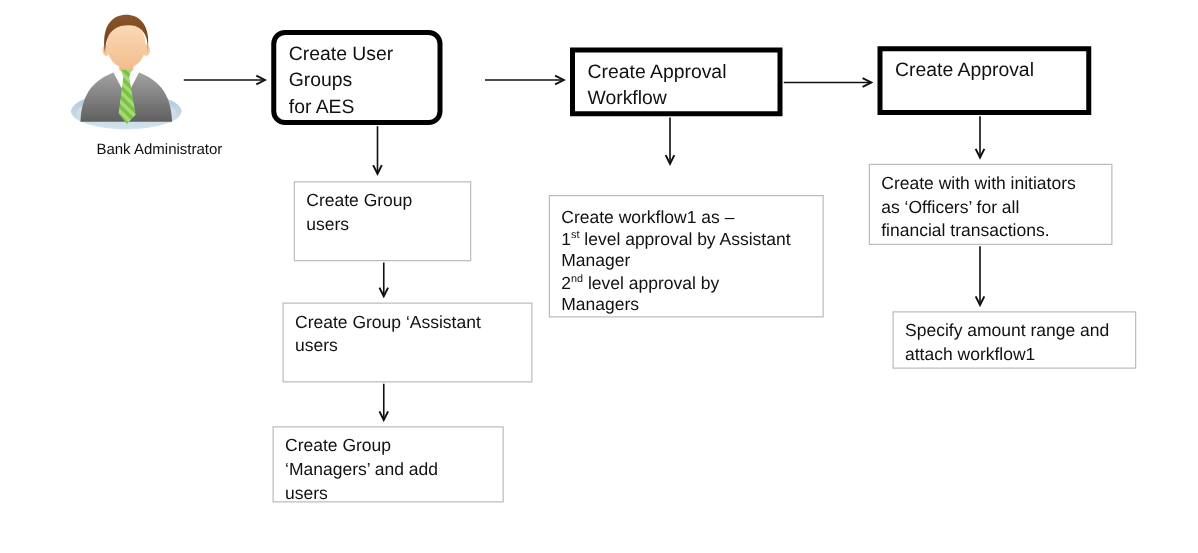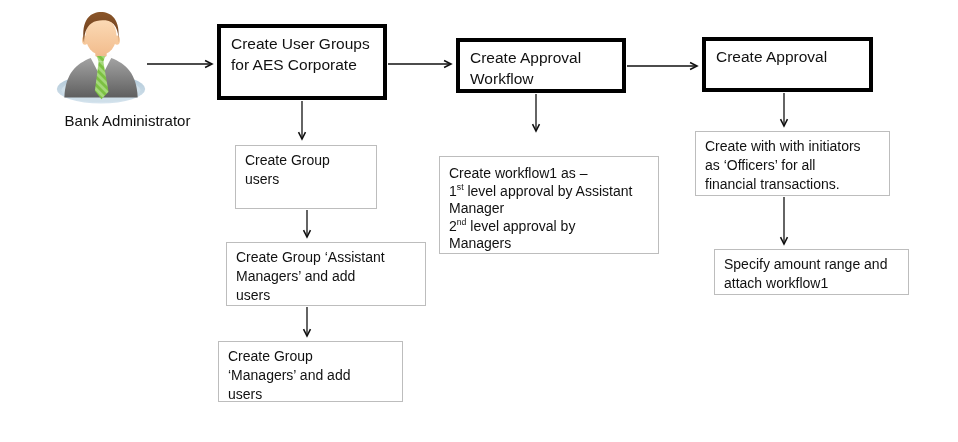--- a/index.html
+++ b/index.html
@@ -23,21 +23,21 @@
   .mb {
     position: absolute;
     box-sizing: border-box;
     border: 4px solid #000000;
     background: #ffffff;
     font-size: 15.5px;
     line-height: 21px;
     padding: 5px 10px;
     overflow: hidden;
   }
-  #box-user-groups       { left: 217px; top: 24px; width: 170px; height: 76px; }
+  #box-user-groups       { left: 217px; top: 24px; width: 137px; height: 76px; border-radius: 11px; }
   #box-approval-workflow { left: 456px; top: 38px; width: 170px; height: 55px; }
   #box-approval-rule     { left: 702px; top: 37px; width: 171px; height: 55px; }
   
   .sb {
     position: absolute;
     box-sizing: border-box;
     border: 1px solid #bdbdbd;
     background: #ffffff;
     font-size: 14px;
     line-height: 19px;
@@ -50,21 +50,21 @@
   #box-workflow-detail { left: 439px; top: 136px; width: 220px; height: 98px; line-height: 17.5px; padding-top: 8px; margin-top: 20px; }
   #box-rule-detail     { left: 695px; top: 131px; width: 195px; height: 65px; }
   #box-amount-detail   { left: 704px; top: 249px; width: 195px; height: 46px; margin-left: 10px; }
   .sb sup, .mb sup { font-size: 0.62em; line-height: 0; vertical-align: super; }
   
   .avatar-wrap { position: absolute; left: 54px; top: 8px; width: 94px; height: 98px; }
   .actor-label {
     position: absolute;
     left: 45px; top: 112px; width: 165px;
     text-align: center;
-    font-size: 15px;
+    font-size: 12px;
     color: #111111;
     white-space: nowrap;
   }
 </style>
 </head>
 <body>
 
 <div class="canvas">
 
   <svg class="arrows" viewBox="0 0 958 442">
@@ -134,21 +134,20 @@
   <div class="mb" id="box-approval-rule">
     <div>Create Approval</div>
   </div>
 
   <div class="sb" id="box-officers">
     <div>Create Group</div>
     <div>users</div>
   </div>
   <div class="sb" id="box-assistant">
     <div>Create Group ‘Assistant</div>
-    <div>Managers’ and add</div>
     <div>users</div>
   </div>
   <div class="sb" id="box-managers">
     <div>Create Group</div>
     <div>‘Managers’ and add</div>
     <div>users</div>
   </div>
 
   <div class="sb" id="box-workflow-detail">
     <div>Create workflow1 as –</div>

